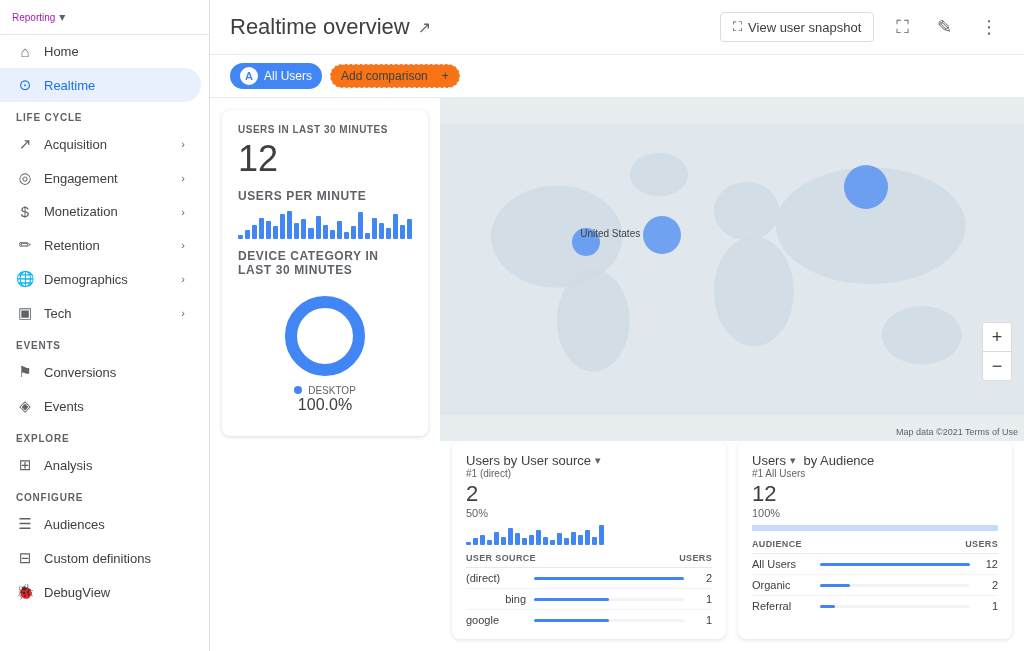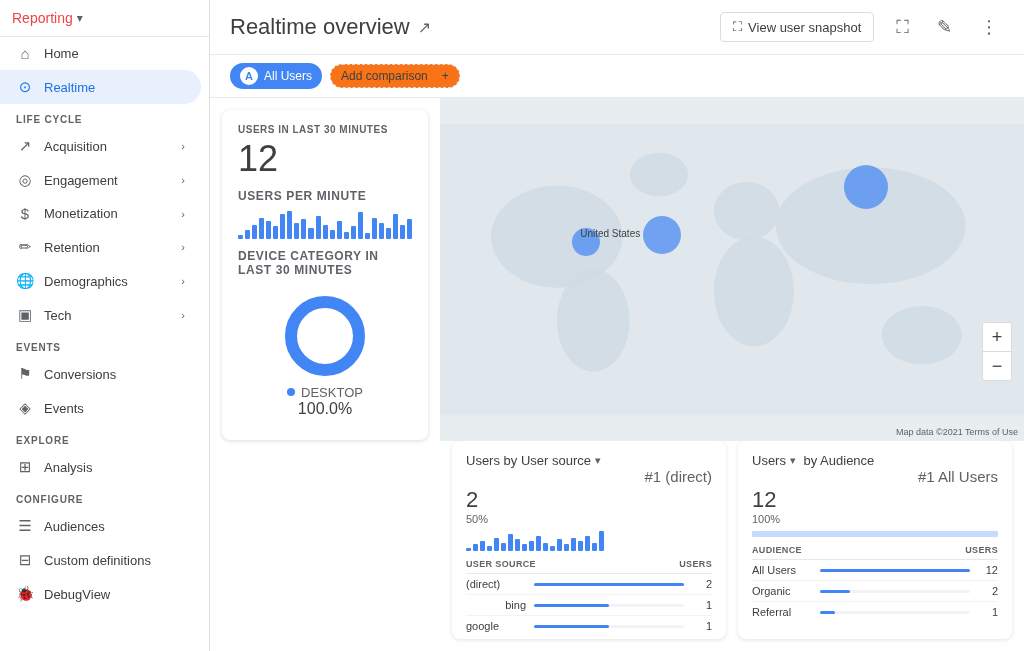--- a/index.html
+++ b/index.html
@@ -15,21 +15,21 @@
       overflow-y: auto;
       font-size: 13px;
     }
     .sidebar-header {
       display: flex;
       align-items: center;
       padding: 10px 12px;
       border-bottom: 1px solid #e8e8e8;
       cursor: pointer;
     }
-    .sidebar-header span { font-size: 14px; color: #ef4444; font-weight: 500; }
+    .sidebar-header span { font-size: 10px; color: #a21caf; font-weight: 500; }
     .sidebar-header .chevron { margin-left: 4px; font-size: 12px; color: #5f6368; }
     .sidebar-section-label {
       padding: 10px 16px 4px 16px;
       font-size: 10px;
       font-weight: 700;
       color: #5f6368;
       letter-spacing: 0.08em;
       text-transform: uppercase;
     }
     .sidebar-item {
@@ -124,21 +124,21 @@
       padding: 14px 16px;
     }
     .stat-label { font-size: 10px; font-weight: 600; color: #5f6368; letter-spacing: 0.05em; text-transform: uppercase; margin-bottom: 4px; }
     .stat-value { font-size: 36px; font-weight: 300; color: #3c4043; line-height: 1.1; }
     .stat-sublabel { font-size: 12px; font-weight: 600; color: #5f6368; letter-spacing: 0.05em; text-transform: uppercase; margin-top: 10px; margin-bottom: 6px; }
     .mini-bars { display: flex; align-items: flex-end; gap: 2px; height: 30px; margin-bottom: 8px; }
     .mini-bar { background: #4285f4; border-radius: 1px; width: 6px; }
 
     
     .donut-container { display: flex; flex-direction: column; align-items: center; padding: 8px 0; }
-    .donut-legend { display: flex; align-items: center; gap: 6px; font-size: 13px; color: #5f6368; margin-top: 4px; }
+    .donut-legend { display: flex; align-items: center; gap: 6px; font-size: 10px; color: #5f6368; margin-top: 4px; }
     .donut-dot { width: 8px; height: 8px; border-radius: 50%; background: #4285f4; }
     .donut-pct { font-size: 16px; font-weight: 400; color: #3c4043; }
 
     
     #map-area {
       flex: 1;
       position: relative;
       overflow: hidden;
     }
     .map-bg {
@@ -189,21 +189,21 @@
       border-radius: 8px;
       box-shadow: 0 1px 4px rgba(0,0,0,0.12);
       flex: 1;
       padding: 12px 14px;
       overflow: hidden;
       display: flex;
       flex-direction: column;
     }
     .bottom-card-title { font-size: 13px; color: #3c4043; font-weight: 400; margin-bottom: 0; display: flex; align-items: center; gap: 4px; text-align: center; }
     .bottom-card-title .chevron-down { font-size: 11px; color: #5f6368; }
-    .bc-rank { font-size: 15px; color: #5f6368; margin-bottom: 2px; text-align: right; }
+    .bc-rank { font-size: 10px; color: #5f6368; margin-bottom: 2px; }
     .bc-main-val { font-size: 22px; font-weight: 300; color: #3c4043; }
     .bc-pct { font-size: 11px; color: #5f6368; margin-bottom: 6px; }
     .bc-spark { display: flex; align-items: flex-end; gap: 2px; height: 22px; margin-bottom: 8px; }
     .bc-spark-bar { background: #4285f4; border-radius: 1px; width: 5px; }
     .bc-table { font-size: 11px; flex: 1; }
     .bc-table-header { display: flex; justify-content: space-between; color: #5f6368; font-weight: 600; letter-spacing: 0.04em; text-transform: uppercase; font-size: 9px; padding-bottom: 4px; border-bottom: 1px solid #e8e8e8; }
     .bc-table-row { display: flex; justify-content: space-between; padding: 4px 0; border-bottom: 1px solid #f1f3f4; align-items: center; }
     .bc-table-row:last-child { border-bottom: none; }
     .bc-row-bar-wrap { flex: 1; margin: 0 8px; height: 3px; background: #f1f3f4; border-radius: 2px; }
     .bc-row-bar { height: 3px; background: #4285f4; border-radius: 2px; }

